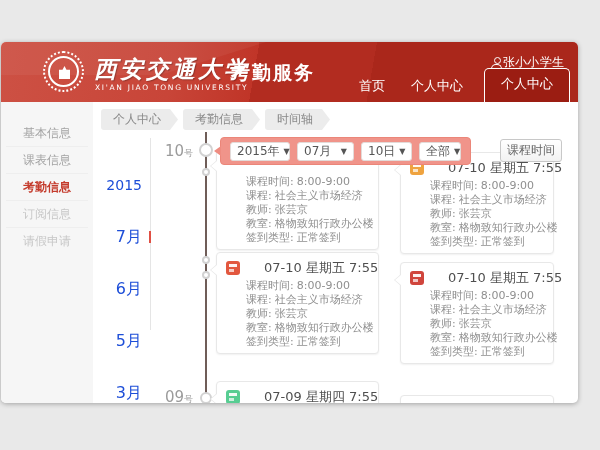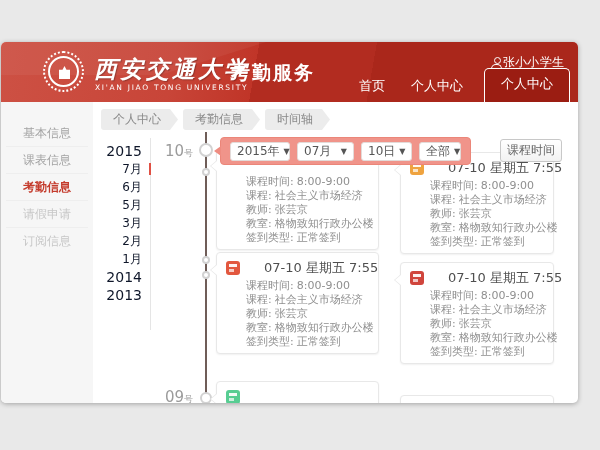--- a/index.html
+++ b/index.html
@@ -45,23 +45,23 @@
   .side-item.muted { color:#c7c7c7; }
 
   
   .breadcrumb { position:absolute; left:100px; top:67px; display:flex; gap:5px; z-index:4; }
   .crumb { background:#ececec; color:#8a8a8a; font-size:12px; height:21px; line-height:21px;
             padding:0 17px 0 12px; border-radius:3px 0 0 3px; white-space:nowrap; cursor:pointer;
             clip-path:polygon(0 0,calc(100% - 8px) 0,100% 50%,calc(100% - 8px) 100%,0 100%); }
 
   
   .years { position:absolute; left:96px; top:100px; width:50px; text-align:right; z-index:2; }
-  .yr { line-height:18px; color:#0f172a; position:relative; padding-right:5px; cursor:pointer; white-space:nowrap; }
+  .yr { line-height:18px; color:#1d4ed8; position:relative; padding-right:5px; cursor:pointer; white-space:nowrap;margin-top:34px; }
   .yr.year { font-size:14px; }
-  .yr.month { font-size:12px; }
+  .yr.month { font-size:16px; }
   .yr.current::after { content:''; position:absolute; right:-4px; top:3px; width:2px; height:12px; background:#e05044; }
   .col-sep { position:absolute; left:149px; top:96px; height:192px; width:1px; background:#e5e5e5; }
   .tl-line { position:absolute; left:204px; top:90px; bottom:0; width:2px; background:#6f5d58; z-index:1; }
   .node { position:absolute; background:#fff; border:2px solid #d2d2d2; border-radius:50%; z-index:2; }
   #node-big    { left:198px; top:101px; width:14px; height:14px; }
   #node-s1     { left:201px; top:126px; width:8px;  height:8px; }
   #node-s2     { left:201px; top:214px; width:8px;  height:8px; }
   #node-s3     { left:201px; top:229px; width:8px;  height:8px; }
   #node-bottom { left:199px; top:350px; width:12px; height:12px; }
   .day-marker { position:absolute; color:#9b9b9b; font-size:15px; text-align:right; white-space:nowrap; z-index:2; }
@@ -137,23 +137,23 @@
   </div>
 
   <div class="sidebar">
 
       <div class="side-item normal">基本信息</div>
 
       <div class="side-item normal">课表信息</div>
 
       <div class="side-item active">考勤信息</div>
 
+      <div class="side-item muted">订阅信息</div>
+
       <div class="side-item muted">请假申请</div>
-
-      <div class="side-item muted">订阅信息</div>
     </div>
 
   <div class="breadcrumb">
 
       <div class="crumb">个人中心</div>
 
       <div class="crumb">考勤信息</div>
 
       <div class="crumb">时间轴</div>
     </div>
@@ -326,18 +326,19 @@
 
         <div class="frow">
           <span class="flabel">签到类型:</span><span class="fvalue">正常签到</span>
         </div>
       </div>
   </div>
 
   <div class="card" id="card-r3l">
     <div class="card-title">
       <span class="cicon" style="background: rgb(87, 205, 146);"></span>
+      <span>07-09 星期四 7:55</span>
     </div>
   </div>
 
   <div class="card" id="card-r3r"></div>
 
 </div>
 
 </body></html>

